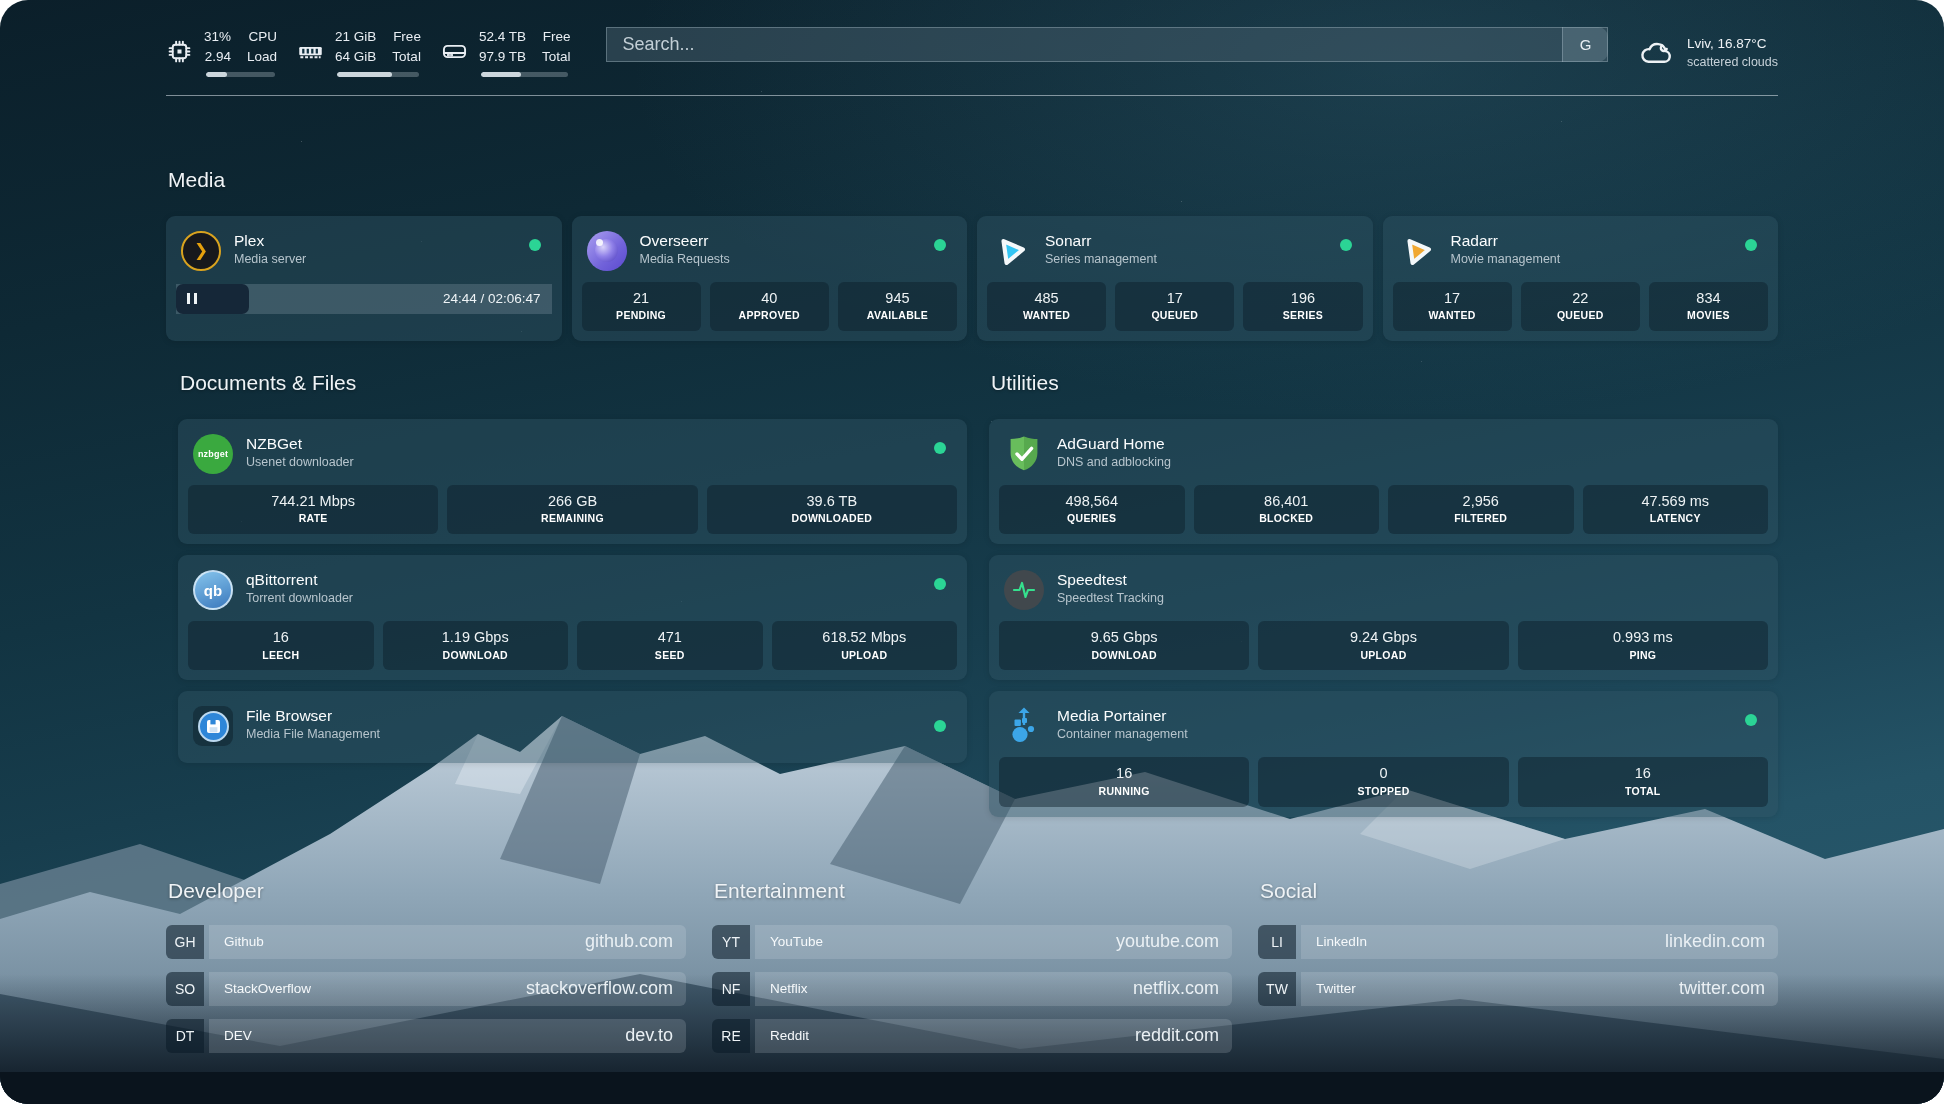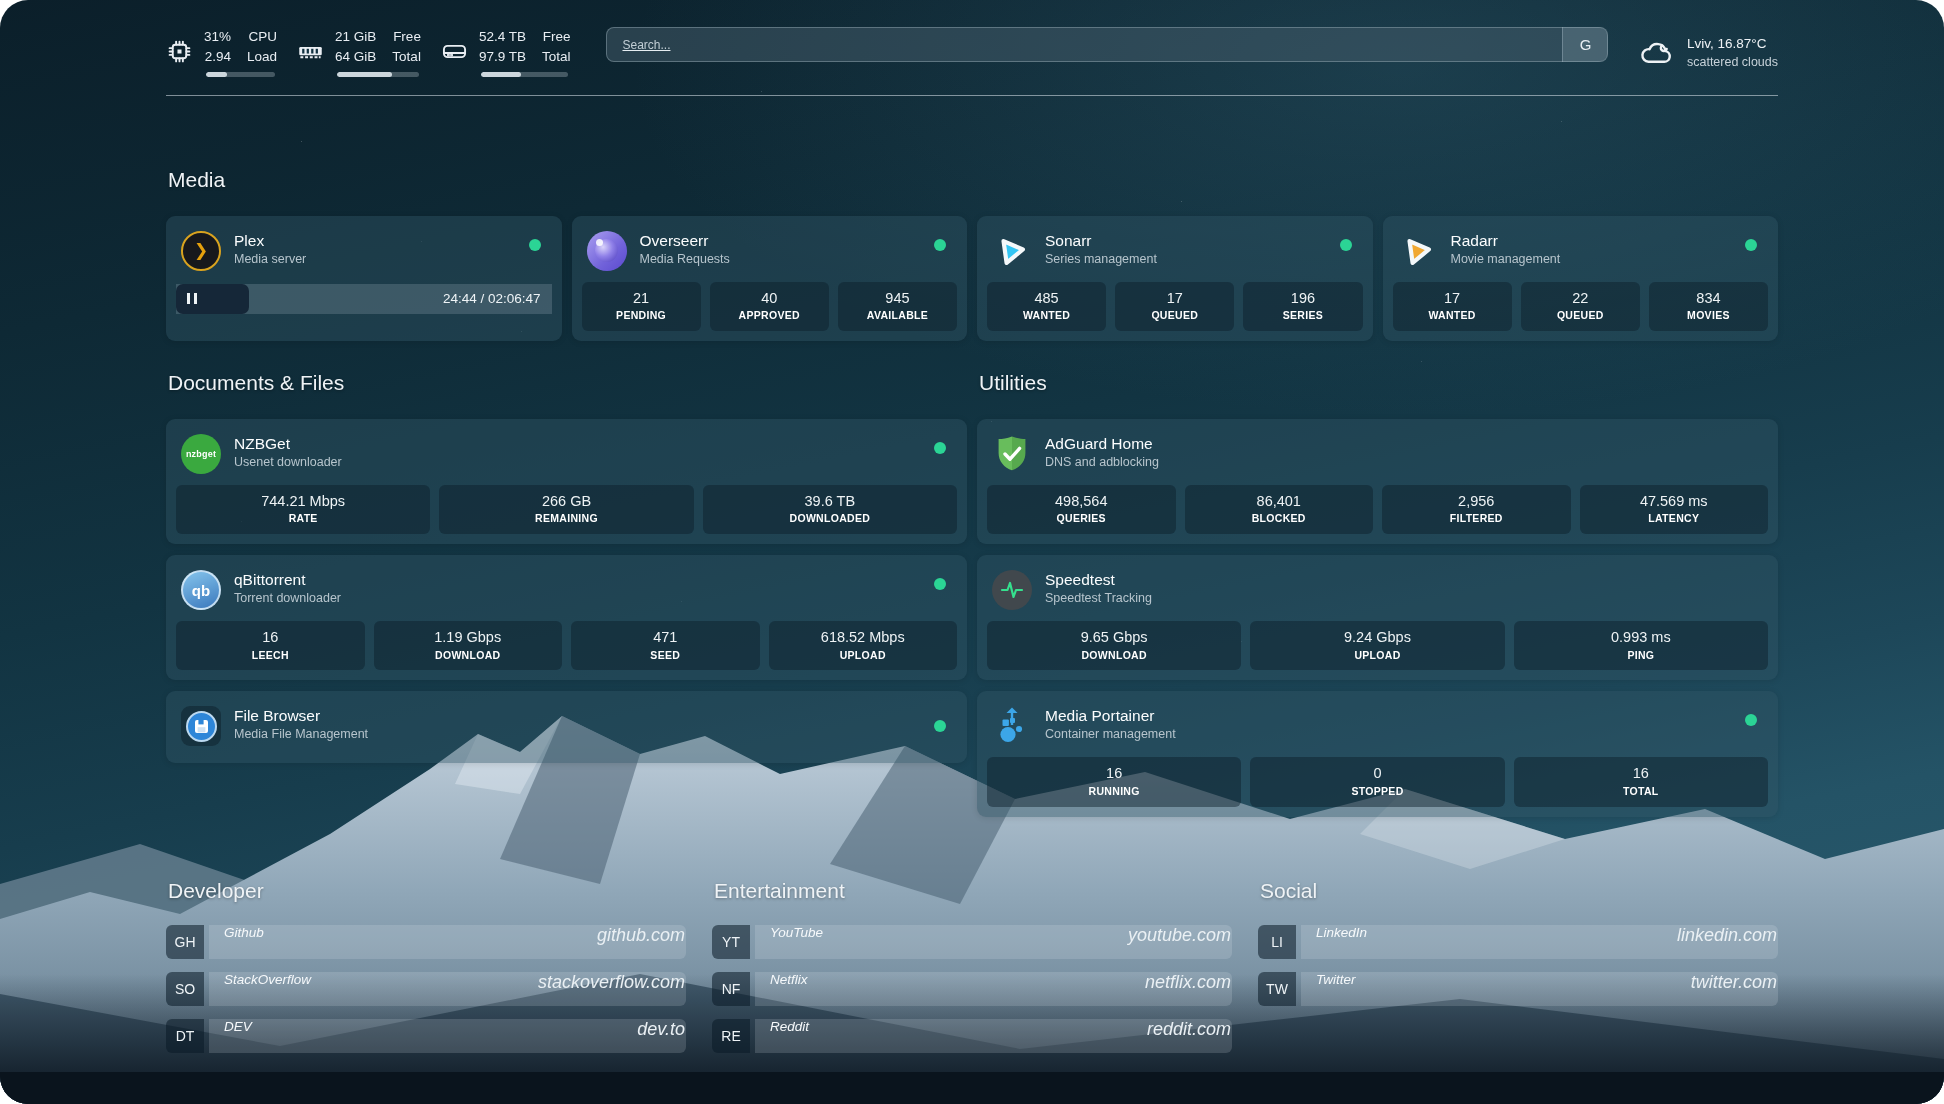--- a/index.html
+++ b/index.html
@@ -28,21 +28,21 @@
   .topbar{display:flex;padding-top:27px;}
   .res-widget{display:flex;align-items:center;gap:11px;margin-right:20px;}
   .res-icon{width:27px;height:27px;flex:0 0 auto;color:#e9eef3;}
   .res-cols{position:relative;display:flex;gap:16px;padding-bottom:9px;}
   .res-col{display:flex;flex-direction:column;align-items:flex-end;font-size:13.5px;line-height:1.5;color:#e9eef3;}
   .res-bar{position:absolute;left:2px;right:2px;bottom:0;height:4.5px;border-radius:3px;background:rgba(215,228,235,.28);overflow:hidden;}
   .res-fill{height:100%;border-radius:3px;background:#ccd6dc;}
   .searchwrap{flex:1;position:relative;height:35px;margin:0 30px 0 16px;}
   .searchwrap input{
     width:100%;height:100%;background:rgba(70,94,107,.5);border:1.3px solid rgba(168,188,198,.4);
-    border-radius:8px;color:#e6edf1;font-size:12px;padding:0 56px 0 15px;outline:none;text-decoration:underline;
+    border-radius:0;color:#e6edf1;font-size:18px;padding:0 56px 0 15px;outline:none;
   }
   .searchwrap input::placeholder{color:#c2ced5;}
   .g-btn{
     position:absolute;top:0;right:0;height:100%;width:46px;border:none;cursor:pointer;
     background:rgba(190,210,220,.18);border-left:1.3px solid rgba(168,188,198,.4);
     border-radius:0 10px 10px 0;color:#e9eef3;font-size:15px;display:flex;align-items:center;justify-content:center;
   }
   .weather{display:flex;align-items:center;gap:13px;color:#eef2f5;}
   .weather-icon{width:36px;height:36px;color:#eef2f5;}
   .weather-temp{font-size:13.5px;line-height:1.5;}
@@ -69,30 +69,30 @@
   .np-title-row{display:flex;align-items:center;justify-content:space-between;background:rgba(12,30,41,.28);
     border-radius:7px 7px 0 0;padding:6px 10px 5px;font-size:13px;color:#e8eef1;}
   .np-view-icon{width:14px;height:14px;border:1.6px solid rgba(225,234,239,.75);border-radius:4.5px;position:relative;cursor:pointer;}
   .np-view-icon::after{content:"";position:absolute;left:3px;top:3px;width:4.4px;height:4.4px;border:1.4px solid rgba(225,234,239,.75);border-radius:50%;}
   .np-bar{position:relative;margin-top:2px;height:30px;border-radius:0;background:rgba(126,148,160,.33);display:flex;align-items:center;overflow:hidden;}
   .np-fill{position:absolute;left:0;top:0;bottom:0;background:#152738;border-radius:7px;}
   .np-pause{position:relative;z-index:1;margin-left:11px;width:10px;height:11px;border-left:3.2px solid #eef3f6;border-right:3.2px solid #eef3f6;cursor:pointer;}
   .np-time{position:relative;z-index:1;margin-left:auto;padding-right:11px;font-size:13.5px;color:#eef3f6;}
 
   .cols2{display:grid;grid-template-columns:1fr 1fr;gap:0 10px;margin-top:30px;}
-  .col-stack{display:flex;flex-direction:column;gap:11px;}
+  .col-stack{display:flex;flex-direction:column;gap:11px;margin-left:12px;}
   .col-stack .section-title{margin-bottom:13px;}
 
   
   .bm-grid{display:grid;grid-template-columns:repeat(3,1fr);gap:0 26px;margin-top:62px;padding-bottom:48px;}
   .bm-grid .section-title{margin-bottom:22px;}
   .bm-row{display:flex;gap:5px;height:34px;margin-bottom:13px;cursor:pointer;}
   .bm-abbr{width:38px;flex:0 0 auto;background:rgba(9,26,38,.55);border-radius:6px 0 0 6px;
     display:flex;align-items:center;justify-content:center;color:#eef3f6;font-size:14px;}
-  .bm-main{flex:1;display:flex;background:rgba(235,244,248,.16);border-radius:0 6px 6px 0;padding:0 1px 0 15px;font-style:italic;}
+  .bm-main{flex:1;display:flex;align-items:center;background:rgba(235,244,248,.16);border-radius:0 6px 6px 0;padding:0 13px 0 15px;}
   .bm-name{font-size:13.5px;color:#f6f9fb;}
   .bm-domain{margin-left:auto;font-size:18px;color:#eaf0f4;}
 
   
   .circle-icon{width:40px;height:40px;border-radius:50%;display:flex;align-items:center;justify-content:center;}
   .icon-plex{background:#17181c;border:2.5px solid #d9a31f;color:#e5a00d;font-size:17px;font-weight:700;}
   .icon-overseerr{background:linear-gradient(135deg,#aba0f1 0%,#7263da 60%,#5a49cf 100%);position:relative;overflow:hidden;}
   .icon-overseerr .iris{width:23px;height:23px;border-radius:50%;background:radial-gradient(circle at 35% 35%, #d9d3fa 0%, #8f80e8 45%, #4b3bbd 100%);}
   .icon-overseerr .glint{position:absolute;top:8px;left:9px;width:7px;height:7px;border-radius:50%;background:rgba(255,255,255,.85);}
   .icon-nzbget{background:#3aa93f;color:#fff;font-size:9px;font-weight:700;letter-spacing:.2px;}

